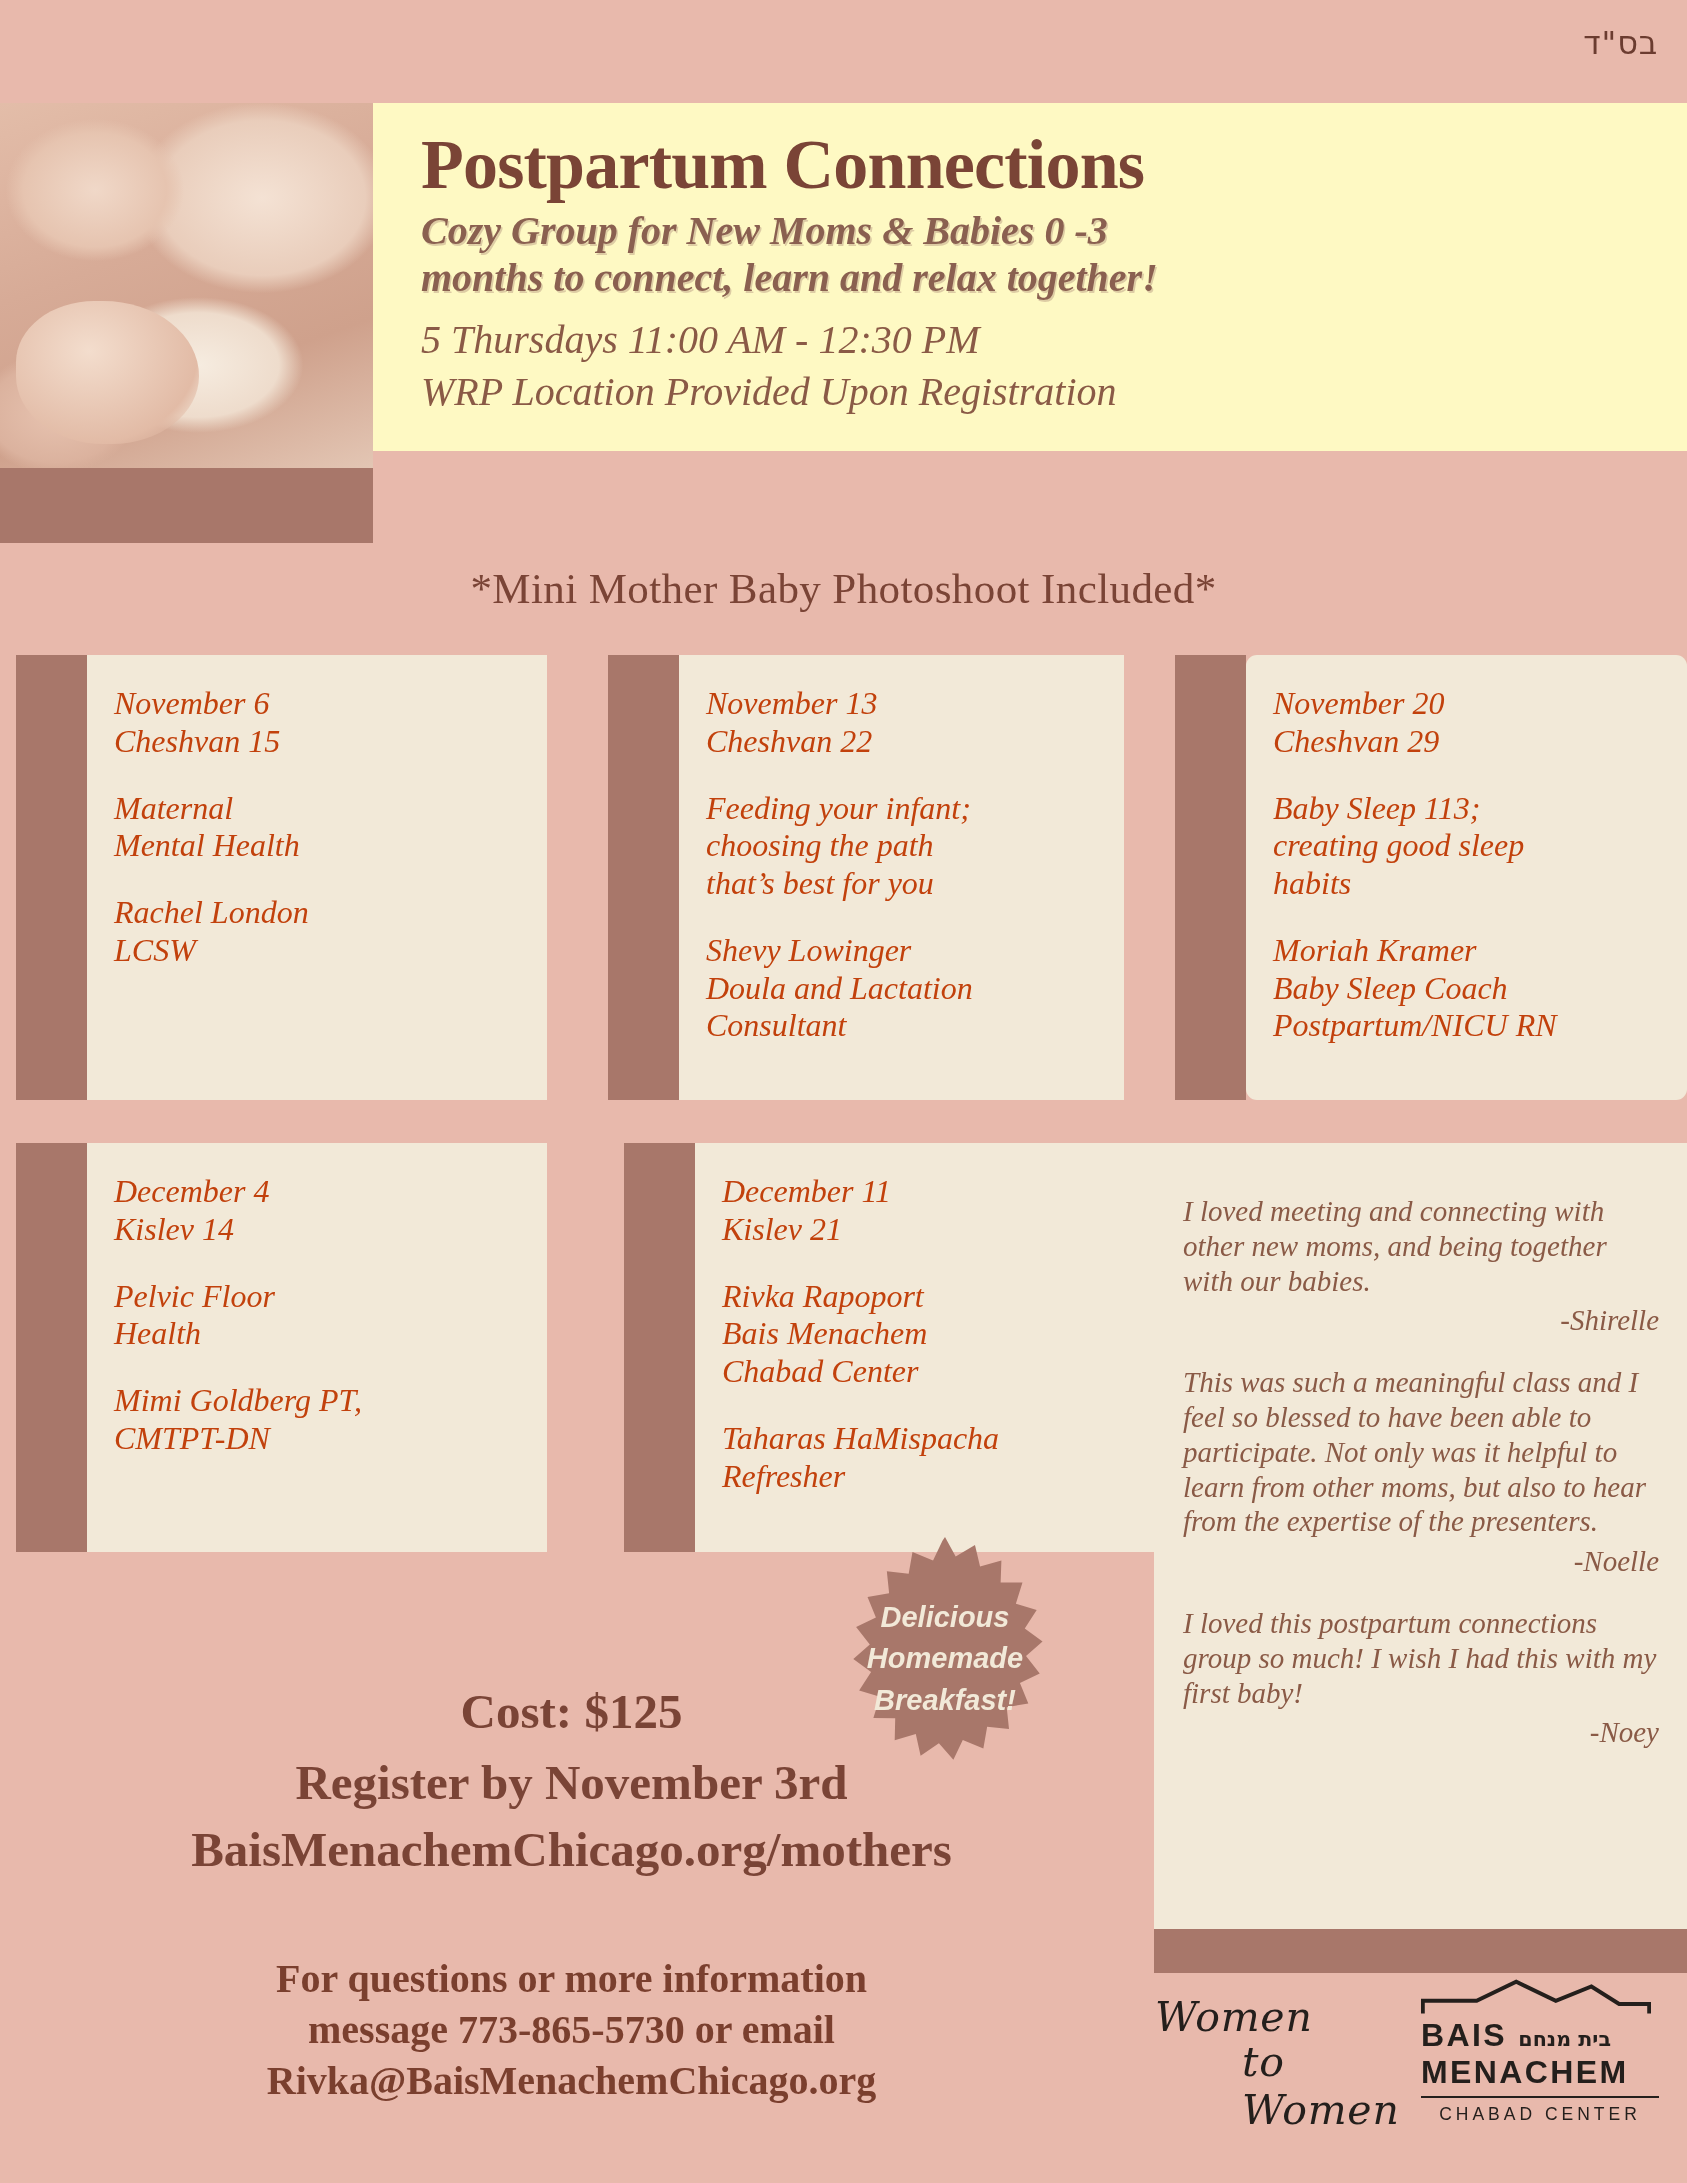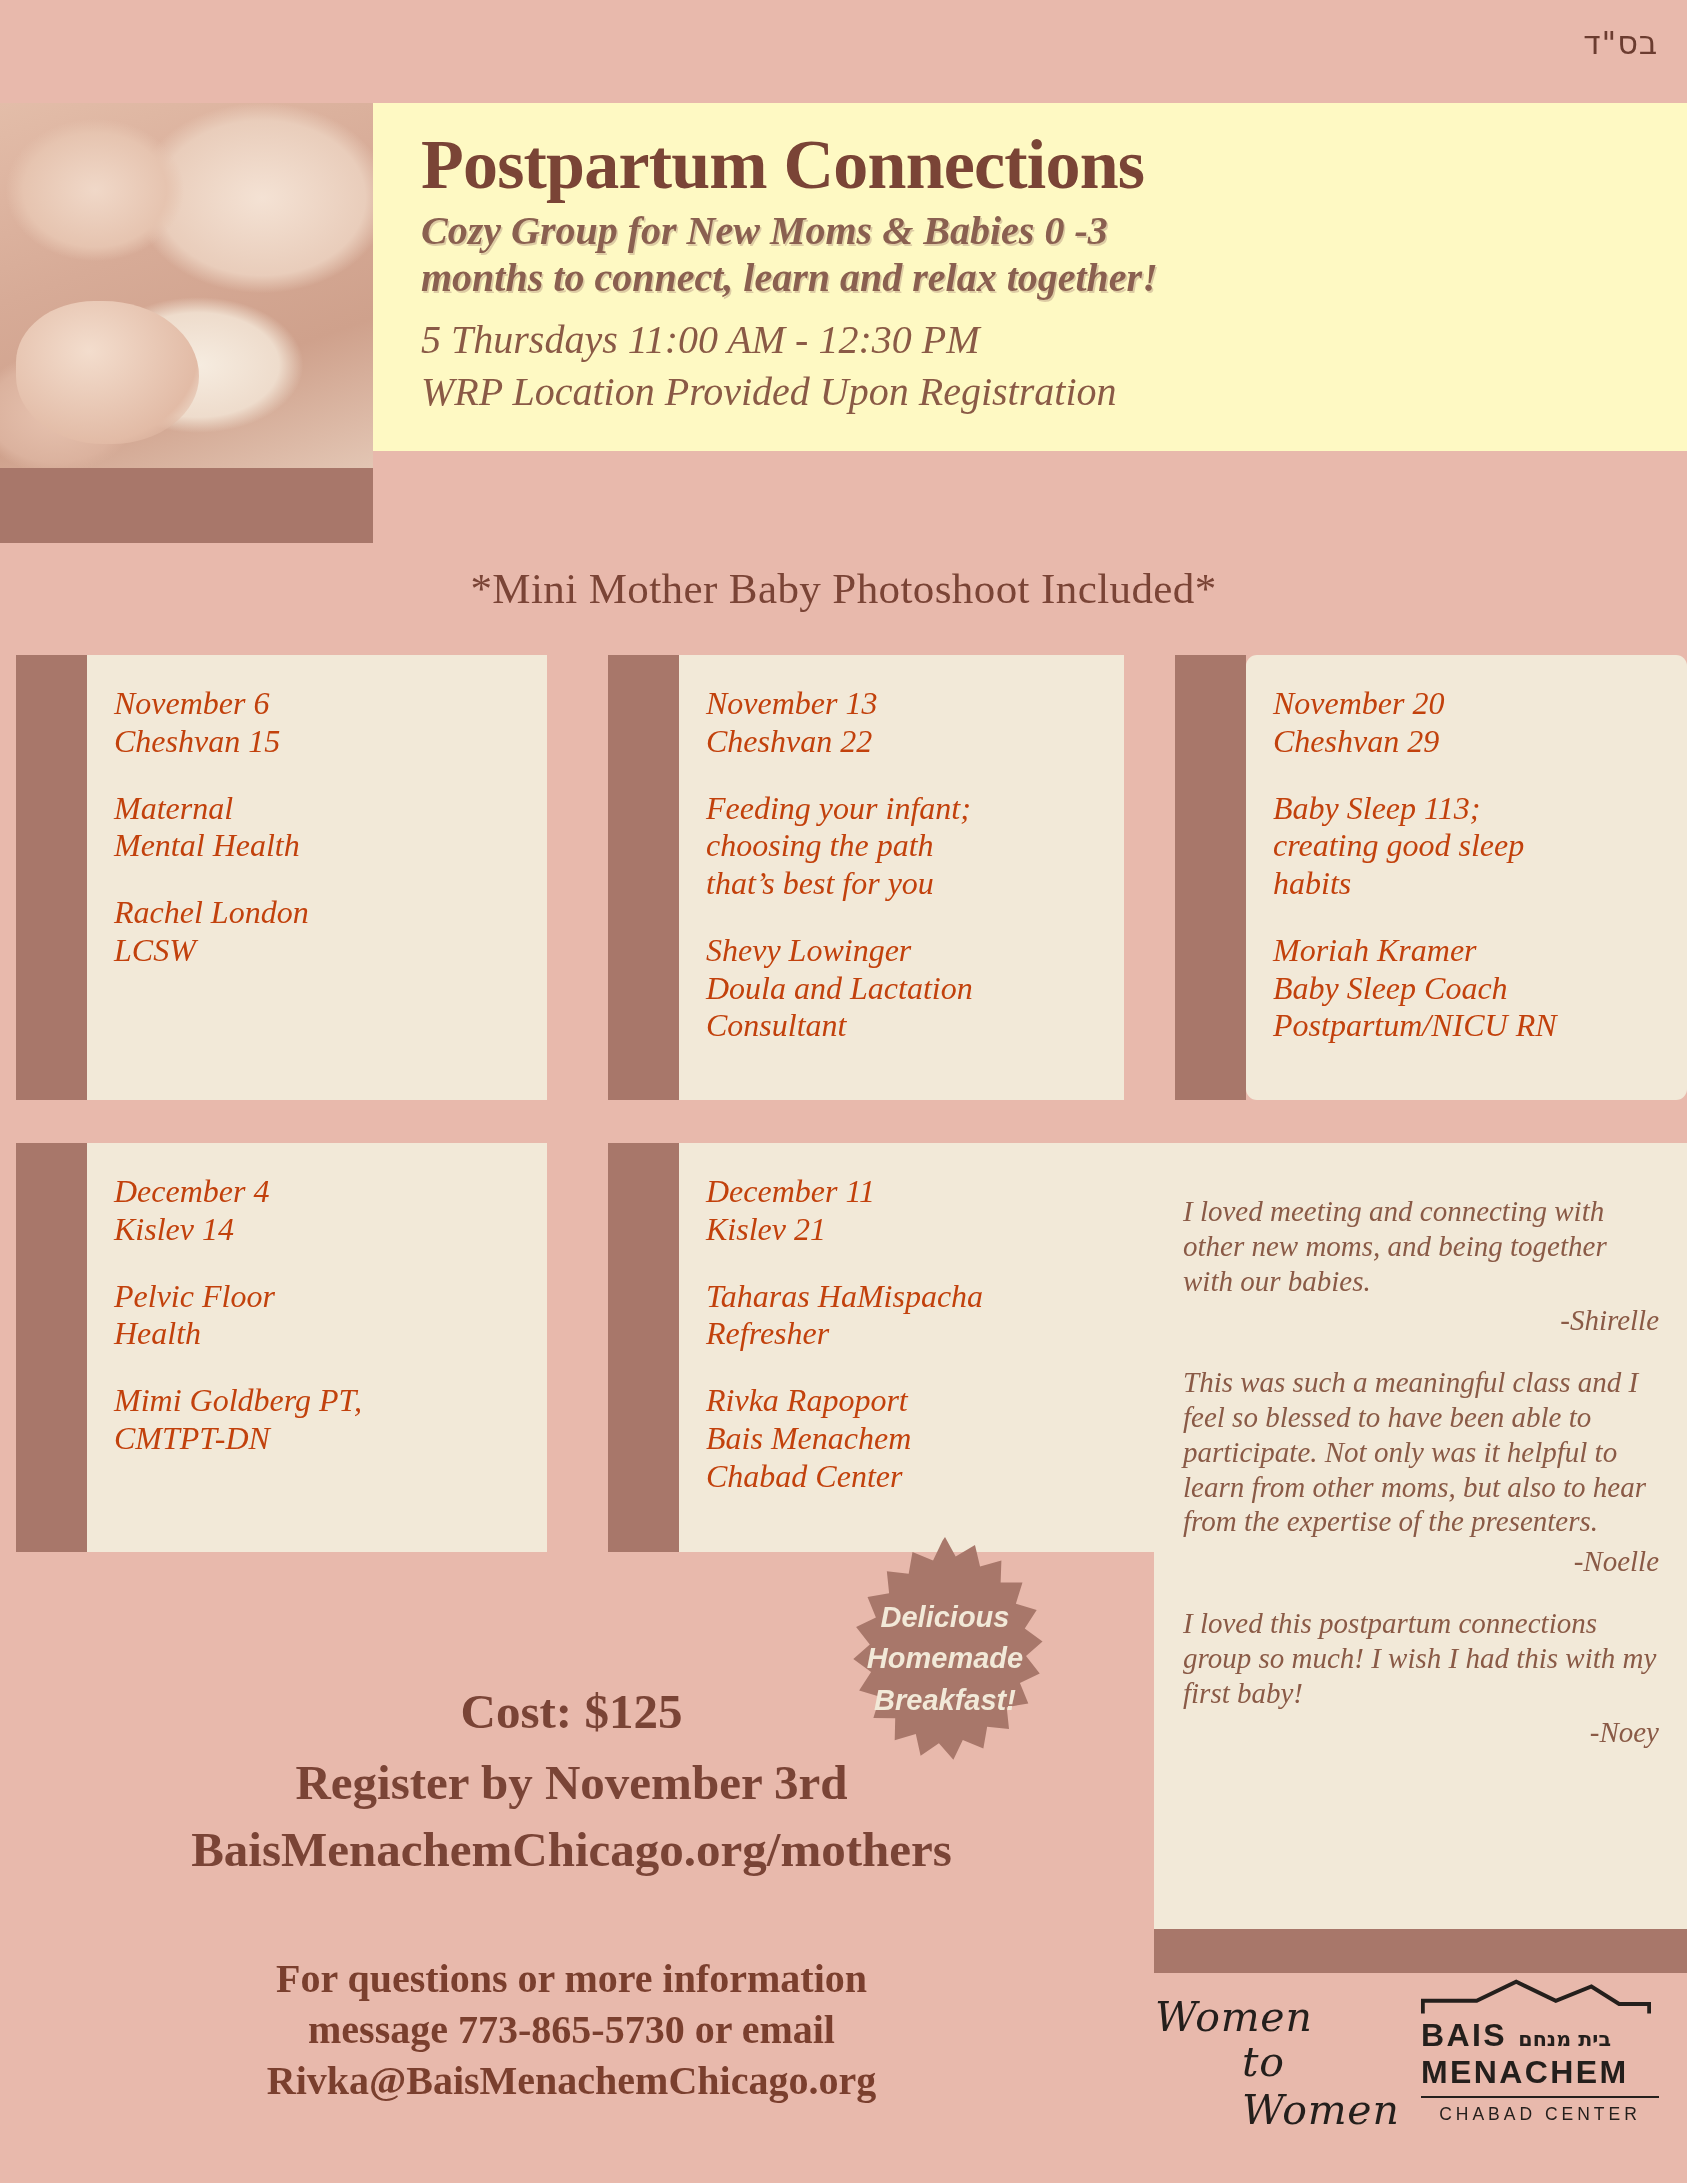--- a/index.html
+++ b/index.html
@@ -135,21 +135,21 @@
     font-size: 32px;
     line-height: 1.18;
   }
   .card-inner p { margin: 0 0 29px 0; }
   .card-inner p:last-child { margin-bottom: 0; }
 
   .card1 { left: 87px; top: 655px; width: 460px; height: 445px; }
   .card2 { left: 679px; top: 655px; width: 445px; height: 445px; }
   .card3 { left: 1246px; top: 655px; width: 441px; height: 445px; border-radius: 11px; }
   .card4 { left: 87px; top: 1143px; width: 460px; height: 409px; }
-  .card5 { left: 679px; top: 1143px; width: 538px; height: 409px; }
+  .card5 { left: 695px; top: 1143px; width: 538px; height: 409px; }
 
   
   .testi {
     position: absolute;
     left: 1154px;
     top: 1143px;
     width: 534px;
     height: 818px;
     background: #f2e9d8;
   }
@@ -382,25 +382,25 @@
     </div>
   </div>
 
   <div class="card card5">
     <div class="accent"></div>
     <div class="card-inner">
       <p>
         <span>December 11</span><br>
         <span>Kislev 21</span>
       </p>
-      <p style="white-space:pre-line">Taharas HaMispacha
-Refresher</p>
       <p style="white-space:pre-line">Rivka Rapoport
 Bais Menachem
 Chabad Center</p>
+      <p style="white-space:pre-line">Taharas HaMispacha
+Refresher</p>
     </div>
   </div>
 
   <div class="testi-top"></div>
   <div class="testi">
     <div class="testi-inner">
       <div class="quote">I loved meeting and connecting with other new moms, and being together with our babies.</div>
       <div class="attrib" style="margin-top:-22px;margin-bottom:27px;">-Shirelle</div>
       <div class="quote">This was such a meaningful class and I feel so blessed to have been able to participate. Not only was it helpful to learn from other moms, but also to hear from the expertise of the presenters.</div>
       <div class="attrib" style="margin-top:-22px;margin-bottom:27px;">-Noelle</div>

